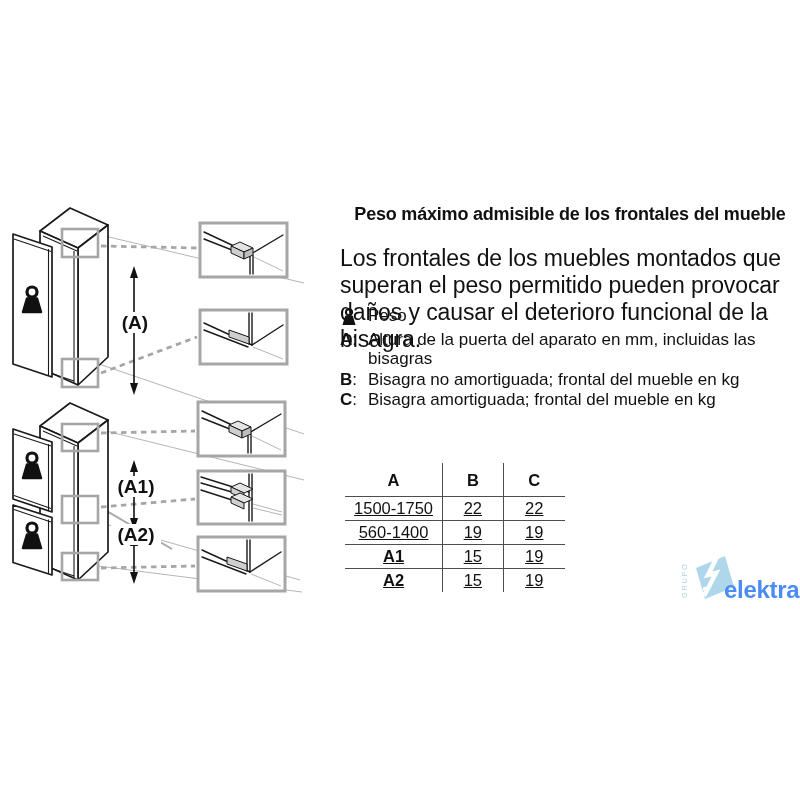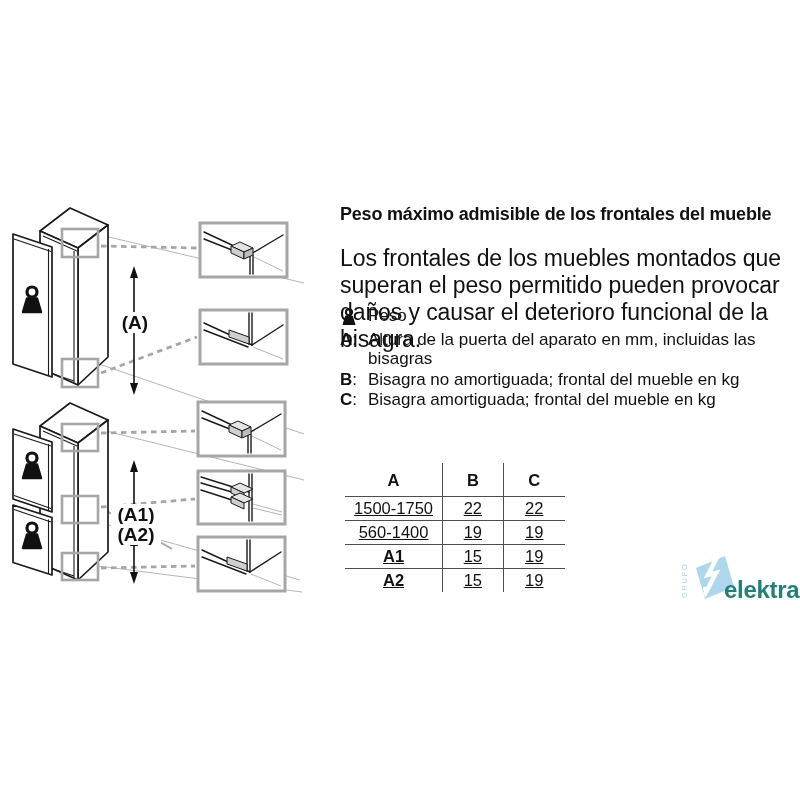--- a/index.html
+++ b/index.html
@@ -1,21 +1,21 @@
 <!DOCTYPE html>
 <html><head>
 <meta charset="utf-8">
 <style>
   html,body{margin:0;padding:0;background:#fff;}
   #page{position:relative;width:800px;height:800px;background:#fff;overflow:hidden;
         font-family:"Liberation Sans",sans-serif;color:#111;}
 
   
   .title{position:absolute;left:340px;top:204px;width:460px;margin:0;
-         font-size:18px;font-weight:bold;letter-spacing:-.2px;}
+         font-size:18px;font-weight:bold;letter-spacing:-.2px;text-align:center;}
   .intro{position:absolute;left:340px;top:245px;width:452px;
          font-size:23px;line-height:27px;letter-spacing:-.1px;}
   .legend{position:absolute;left:340px;top:306px;width:445px;font-size:17px;line-height:19px;}
   .legend-row{display:flex;align-items:flex-start;margin-bottom:1px;}
   .legend-row.gap{margin-top:2px;}
   .legend-sym{width:28px;flex:0 0 28px;}
   .legend-key{width:28px;flex:0 0 28px;font-weight:bold;}
   .legend-key .sep{font-weight:normal;}
   .legend-text{width:408px;}
 
@@ -28,21 +28,21 @@
   .tc.b{width:60px;border-left:1.6px solid #4d4d4d;border-right:1.6px solid #4d4d4d;}
   .tc.c{width:62px;}
   .thead .tc{height:33px;line-height:34px;font-weight:bold;}
   .tdata .tc{height:23px;line-height:23px;text-decoration:underline;}
   .tdata .tc.a.bold{font-weight:bold;}
 
   
   .dimlabel{position:absolute;background:#fff;font-weight:bold;font-size:19px;
             text-align:center;line-height:21px;}
   .lblA {left:115px;top:312px;width:40px;}
-  .lblA1{left:111px;top:476px;width:50px;margin-top:28px;}
+  .lblA1{left:111px;top:476px;width:50px;}
   .lblA2{left:111px;top:524px;width:50px;}
 
   
   .K{stroke:#1a1a1a;stroke-width:1.7;fill:#fff;stroke-linejoin:round;}
   .k{stroke:#1a1a1a;stroke-width:1.4;fill:none;stroke-linecap:round;}
   .inner{stroke:#1a1a1a;stroke-width:1.1;fill:none;}
   .t{stroke:#b5b5b5;stroke-width:1;fill:none;}
   .t2{stroke:#a9a9a9;stroke-width:2;fill:none;}
   .frame{fill:none;stroke:#a6a6a6;stroke-width:2.6;}
   .boxframe{fill:#fff;stroke:#a6a6a6;stroke-width:3;}
@@ -50,21 +50,21 @@
   .dim{stroke:#111;stroke-width:1.6;}
   .ah{fill:#111;}
 
   
   .wm{position:absolute;left:678px;top:548px;width:122px;height:58px;opacity:.92;}
   .wm-grupo{position:absolute;left:2px;top:8px;height:42px;
             writing-mode:vertical-rl;transform:rotate(180deg);
             font-size:7.5px;letter-spacing:1.6px;color:#a9cfe5;}
   .wm-icon{position:absolute;left:10px;top:3px;}
   .wm-brand{position:absolute;left:46px;top:28px;font-size:24px;font-weight:600;
-            letter-spacing:-.3px;color:#0f766e;}
+            letter-spacing:-.3px;color:#3b82f6;}
 </style>
 </head>
 <body>
 
 <div id="page">
 
   <svg width="800" height="800" viewBox="0 0 800 800" style="position:absolute;left:0;top:0;">
     <defs>
 
       <g id="wicon">

